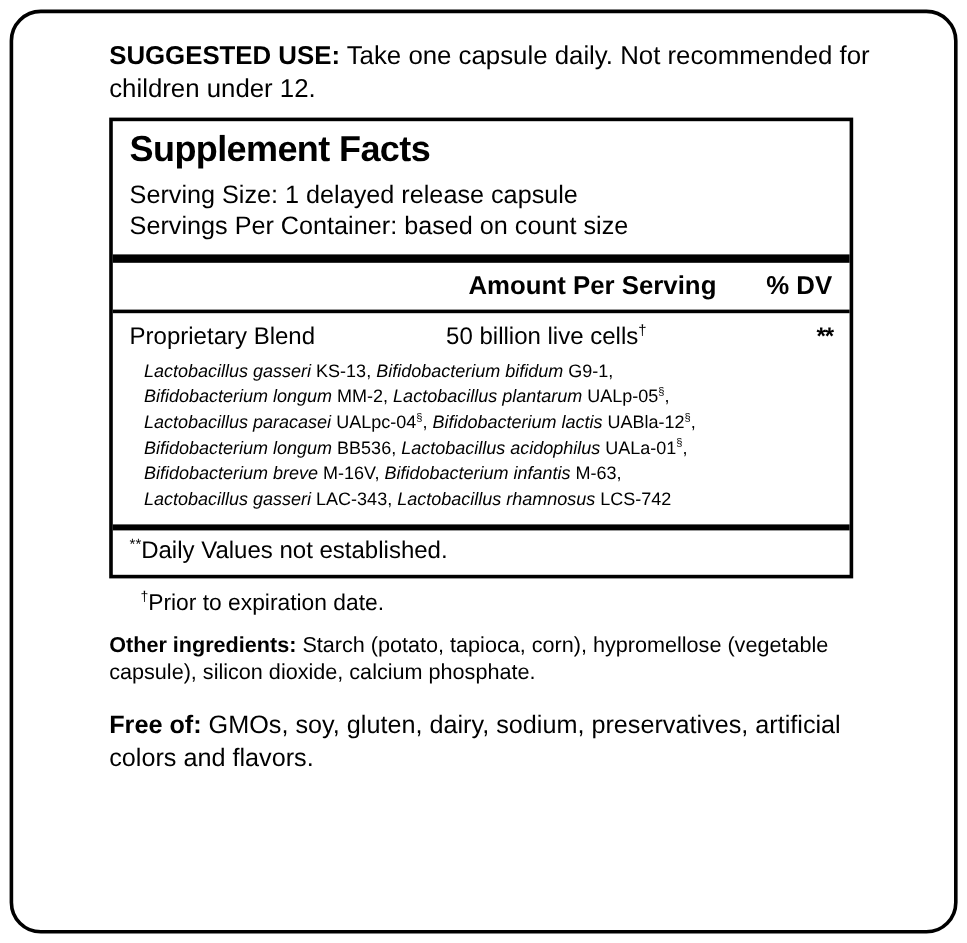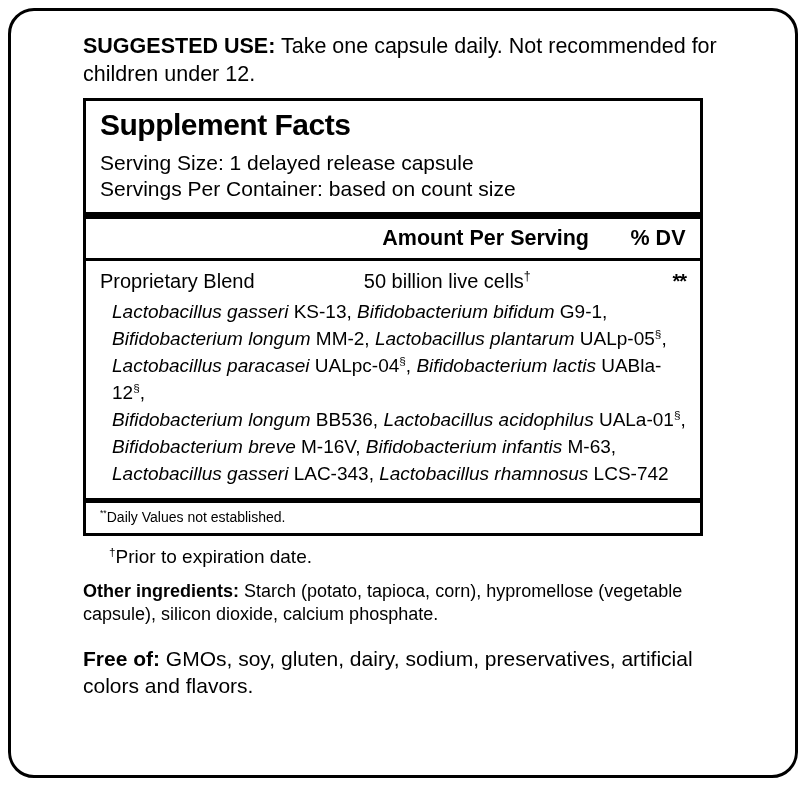--- a/index.html
+++ b/index.html
@@ -22,21 +22,21 @@
     width: 790px;
     height: 770px;
     box-sizing: border-box;
     border: 3px solid #000;
     border-radius: 26px;
     background: #fff;
   }
 
   .inner {
     position: absolute;
-    left: 72px;
+    left: 80px;
     top: 22px;
     width: 640px;
   }
 
   
   .suggested-use {
     font-size: 21.5px;
     line-height: 1.28;
     margin: 0 0 10px 0;
     width: 648px;
@@ -109,28 +109,28 @@
   }
   .blend-row .dv {
     flex: 0 0 56px;
     text-align: right;
     font-weight: bold;
     letter-spacing: -1px;
   }
   sup { font-size: 0.62em; vertical-align: super; line-height: 0; }
 
   .strain-list {
-    font-size: 19px;
+    font-size: 15px;
     line-height: 1.42;
     padding: 4px 0 6px 12px;
   }
   .strain-list .it { font-style: italic; }
 
   .footnote-dv {
-    font-size: 14px;
+    font-size: 20px;
     padding: 2px 0 4px 0;
   }
 
   .trademark-line {
     display: flex;
     font-size: 19px;
     padding: 10px 0 0 26px;
     width: 620px;
     box-sizing: border-box;
   }

